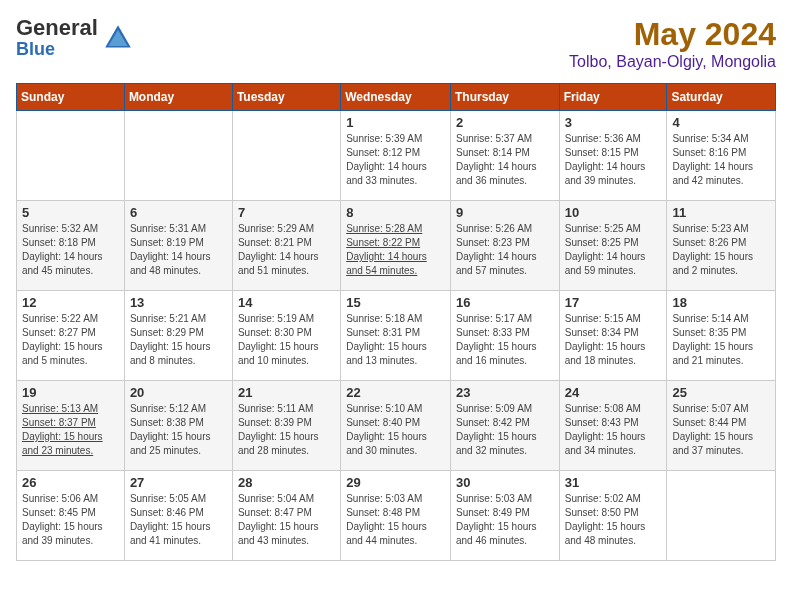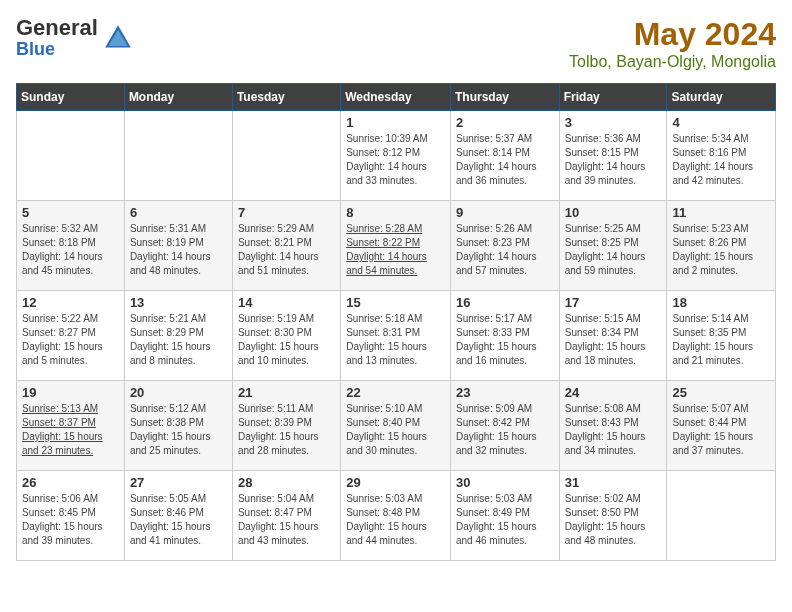--- a/index.html
+++ b/index.html
@@ -43,29 +43,29 @@
     .title-block {
       text-align: right;
     }
     .month-title {
       font-size: 32px;
       font-weight: bold;
       color: #a16207;
     }
     .location {
       font-size: 16px;
-      color: #4d7c0f;
+      color: #4c1d95;
     }
     .calendar {
       width: 100%;
       border-collapse: collapse;
       font-size: 11px;
     }
     .calendar th {
-      background: #404040;
+      background: #c2410c;
       color: #fff;
       padding: 6px 4px;
       text-align: left;
       font-size: 12px;
       font-weight: bold;
       border: 1px solid #1a5a9a;
     }
     .calendar td {
       border: 1px solid #ccc;
       vertical-align: top;
@@ -125,21 +125,21 @@
         <th>Saturday</th>
       </tr>
   </thead>
   <tbody id="calendar-body">
   <tr>
         <td class="empty-cell"></td>
         <td class="empty-cell"></td>
         <td class="empty-cell"></td>
         <td>
           <div class="day-number">1</div>
-          <div class="day-info" style="white-space: pre-line;">Sunrise: 10:39 AM
+          <div class="day-info" style="white-space: pre-line;">Sunrise: 5:39 AM
 Sunset: 8:12 PM
 Daylight: 14 hours
 and 33 minutes.</div>
         </td>
         <td>
           <div class="day-number">2</div>
           <div class="day-info" style="white-space: pre-line;">Sunrise: 5:37 AM
 Sunset: 8:14 PM
 Daylight: 14 hours
 and 36 minutes.</div>

